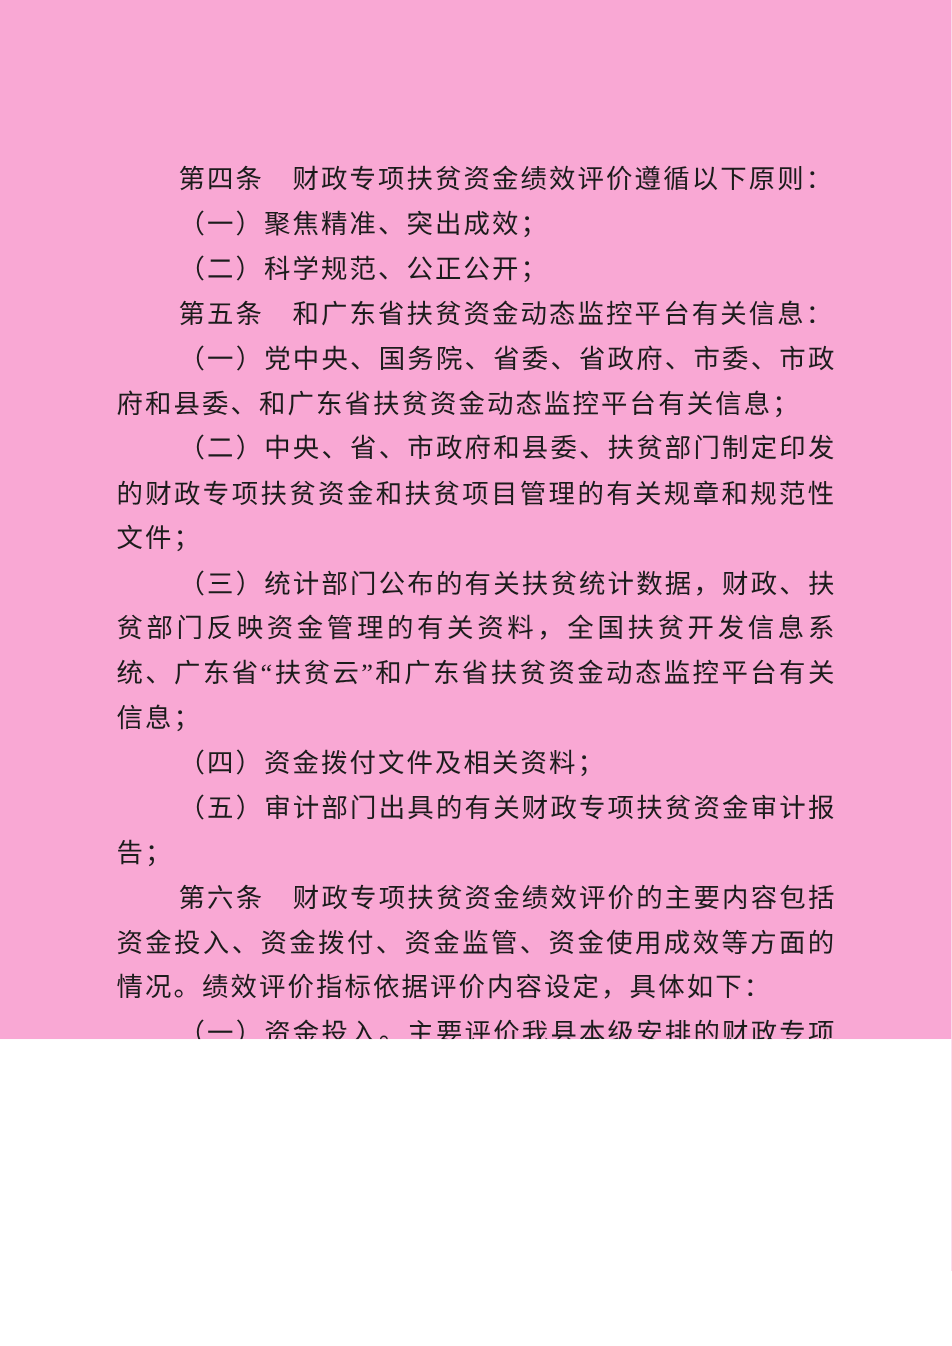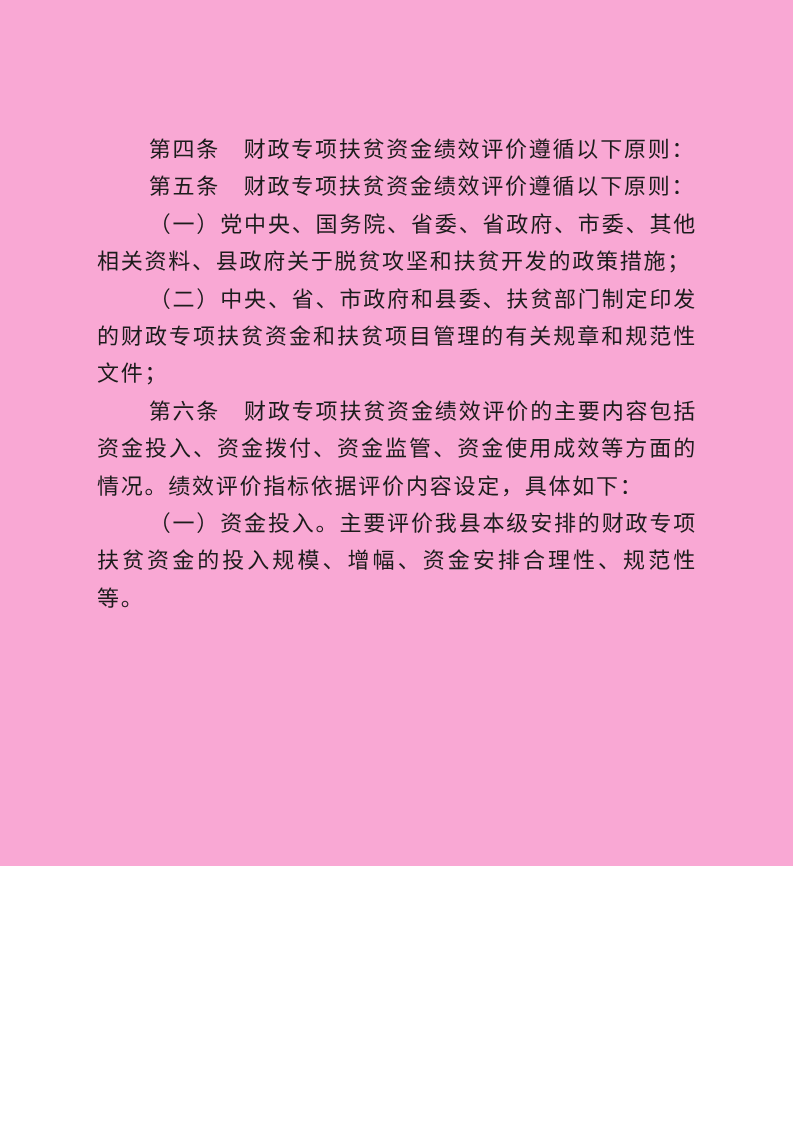--- a/index.html
+++ b/index.html
@@ -44,32 +44,37 @@
   }
 </style>
 </head>
 <body>
 
 <div class="page">
   <div class="doc-body">
 
       <p>第四条　财政专项扶贫资金绩效评价遵循以下原则：</p>
 
+      <p>（一）聚焦精准、突出成效；</p>
+
+      <p>（二）科学规范、公正公开；</p>
 
 
 
+      <p>第五条　和广东省扶贫资金动态监控平台有关信息：</p>
 
-      <p>第五条　财政专项扶贫资金绩效评价遵循以下原则：</p>
-
-      <p>（一）党中央、国务院、省委、省政府、市委、其他相关资料、县政府关于脱贫攻坚和扶贫开发的政策措施；</p>
+      <p>（一）党中央、国务院、省委、省政府、市委、市政府和县委、和广东省扶贫资金动态监控平台有关信息；</p>
 
       <p>（二）中央、省、市政府和县委、扶贫部门制定印发的财政专项扶贫资金和扶贫项目管理的有关规章和规范性文件；</p>
 
+      <p>（三）统计部门公布的有关扶贫统计数据，财政、扶贫部门反映资金管理的有关资料，全国扶贫开发信息系统、广东省“扶贫云”和广东省扶贫资金动态监控平台有关信息；</p>
 
+      <p>（四）资金拨付文件及相关资料；</p>
 
+      <p>（五）审计部门出具的有关财政专项扶贫资金审计报告；</p>
 
 
 
       <p>第六条　财政专项扶贫资金绩效评价的主要内容包括资金投入、资金拨付、资金监管、资金使用成效等方面的情况。绩效评价指标依据评价内容设定，具体如下：</p>
 
       <p>（一）资金投入。主要评价我县本级安排的财政专项扶贫资金的投入规模、增幅、资金安排合理性、规范性等。</p>
 
     </div>
   <div class="page-footer">4</div>
 </div>

